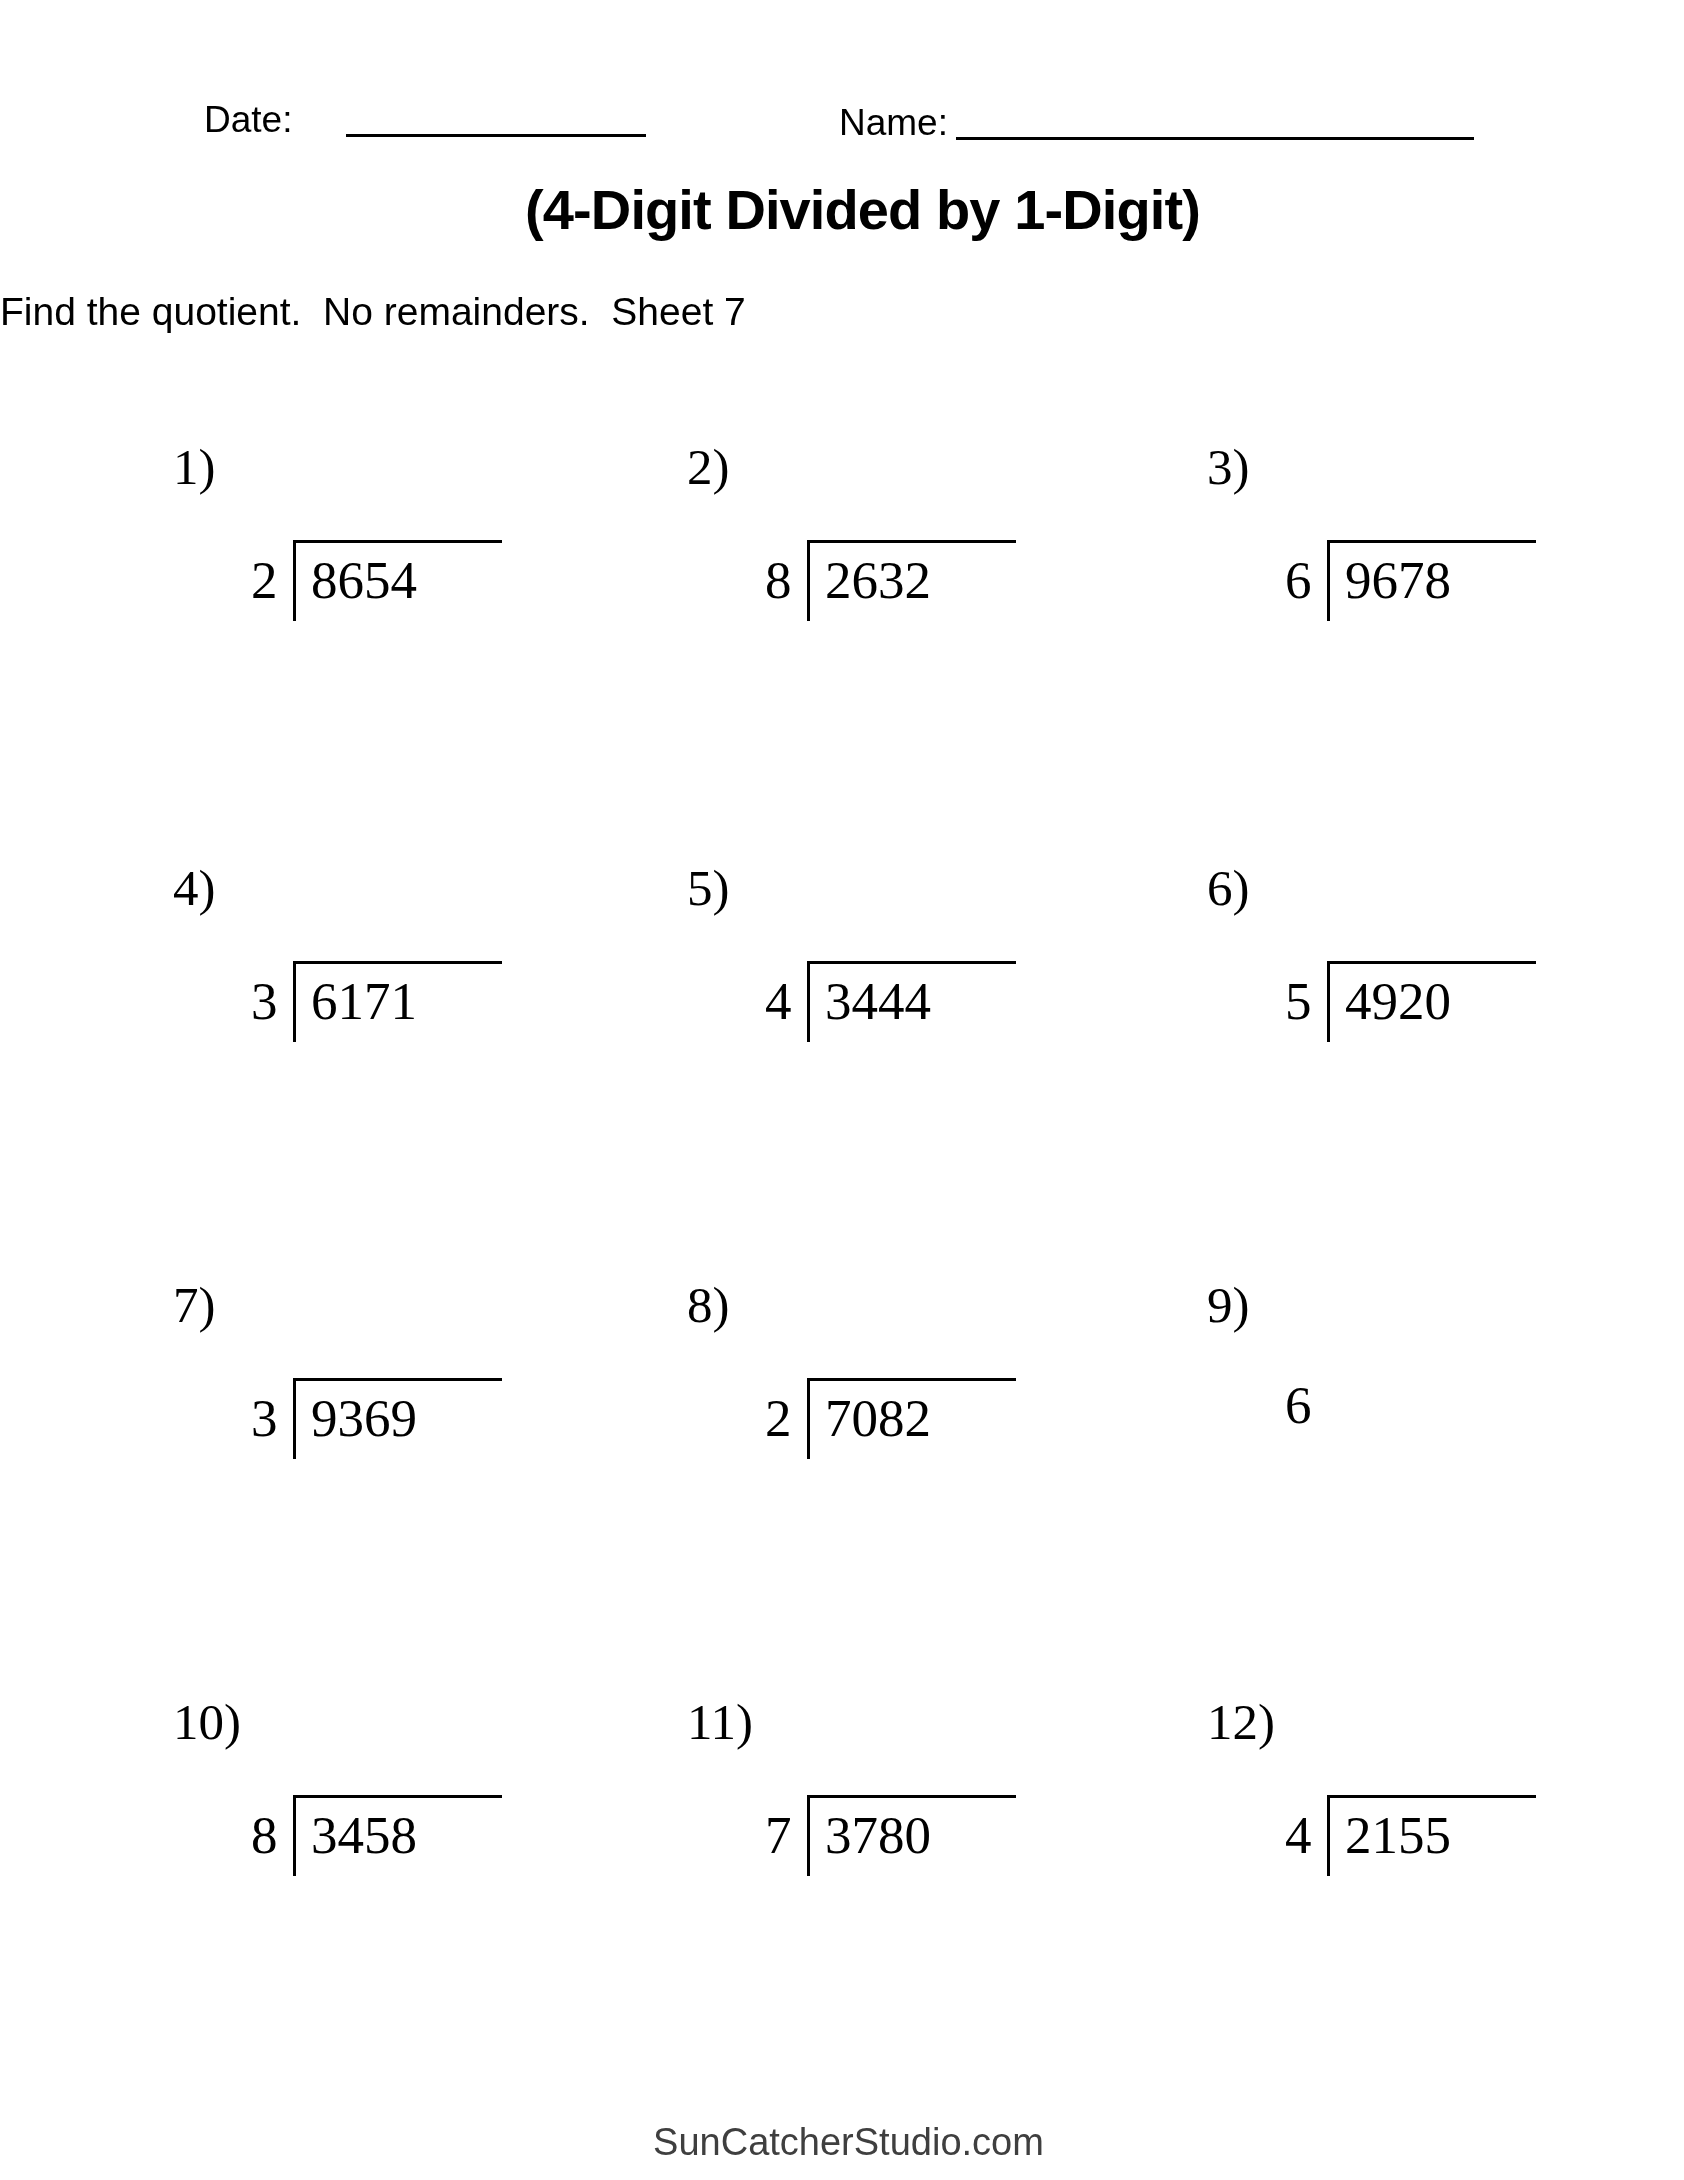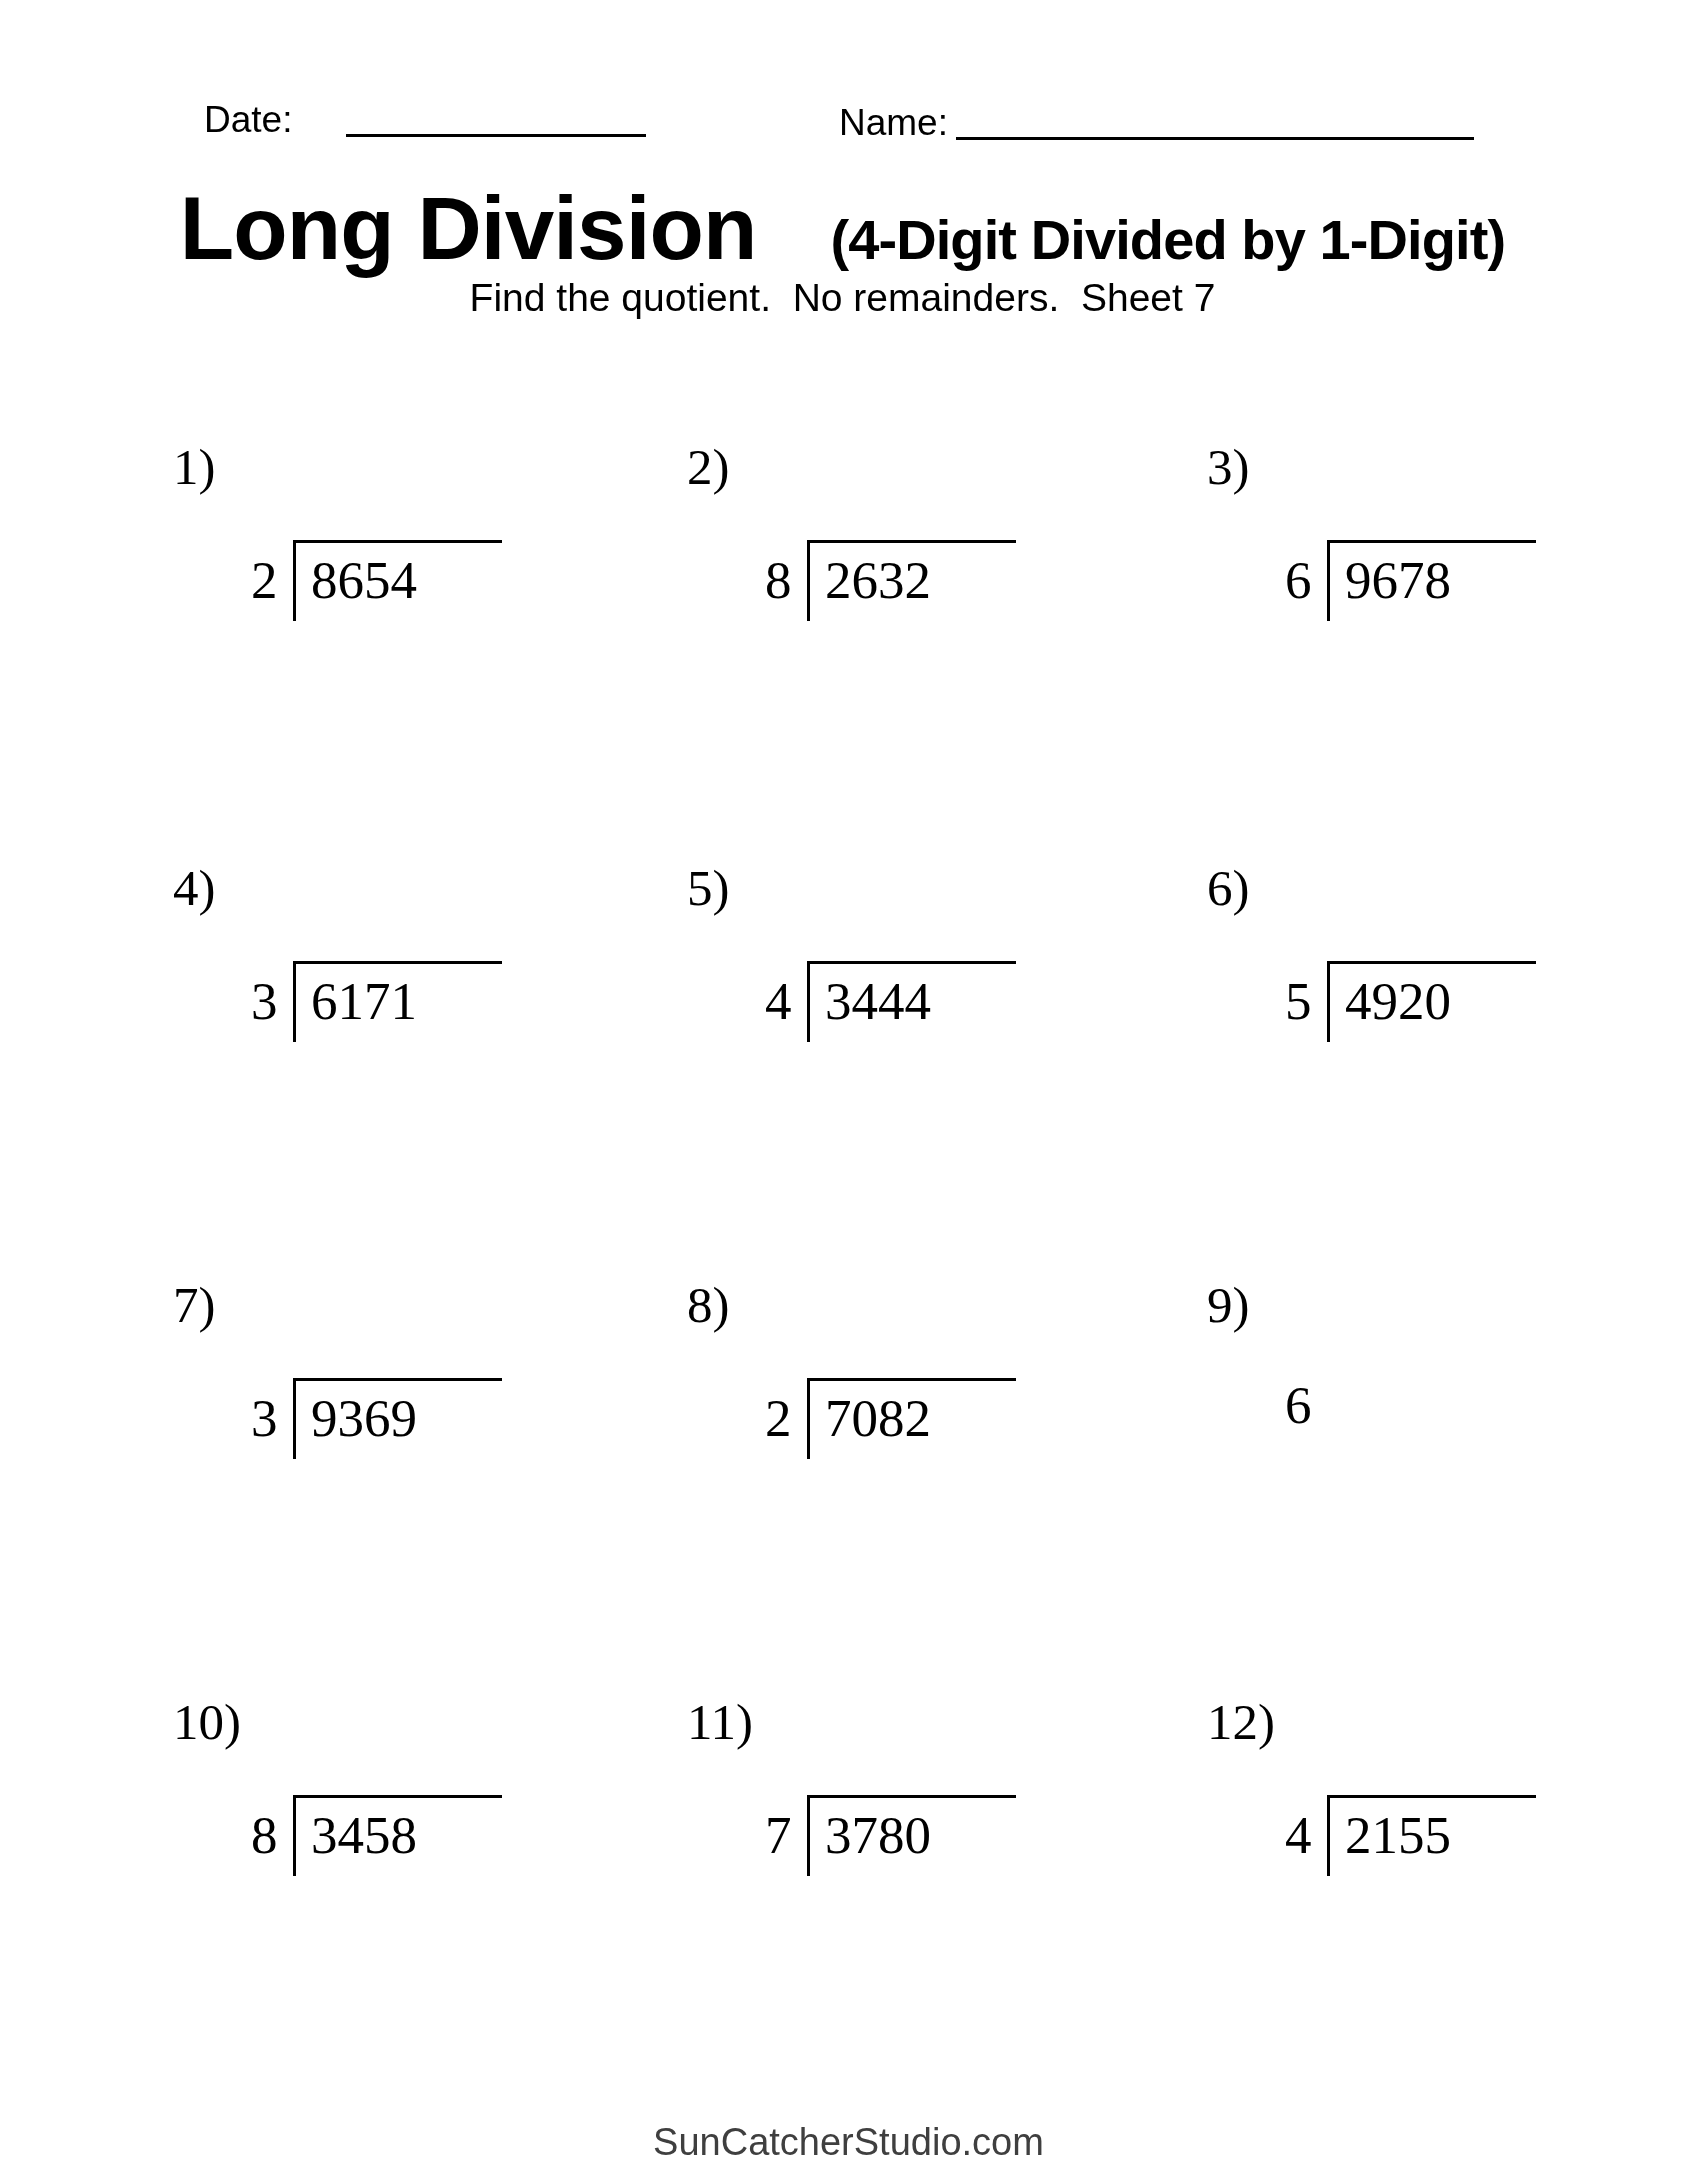--- a/index.html
+++ b/index.html
@@ -45,22 +45,22 @@
     justify-content: center;
     align-items: baseline;
     gap: 34px;
     font-weight: bold;
     white-space: nowrap;
   }
   .title-main { font-size: 89px; letter-spacing: -0.9px; }
   .title-qualifier { font-size: 56px; letter-spacing: -0.9px; margin-left: 40px; }
   .subtitle {
     position: absolute;
-    left: 0; right: 0; top: 276px;
-    text-align: center;
+    left: 0; right: 0; top: 290px;
+    text-align: left;
     font-size: 39px;
     white-space: pre-wrap;
   }
 
   
   .problems {
     position: absolute;
     left: 173px;
     top: 439px;
     display: grid;
@@ -112,21 +112,20 @@
   <div class="field date-field">
     <span class="field-label">Date:</span>
     <span class="blank-line"></span>
   </div>
   <div class="field name-field">
     <span class="field-label">Name:</span>
     <span class="blank-line"></span>
   </div>
 
   <div class="title-line">
-    <span class="title-main">Long Division</span>
     <span class="title-qualifier">(4-Digit Divided by 1-Digit)</span>
   </div>
   <div class="subtitle">Find the quotient.  No remainders.  Sheet 7</div>
 
   <div class="problems">
 
     <div class="cell">
       <div class="pnum">1)</div>
       <div class="expr">
           <span class="divisor">2</span>

